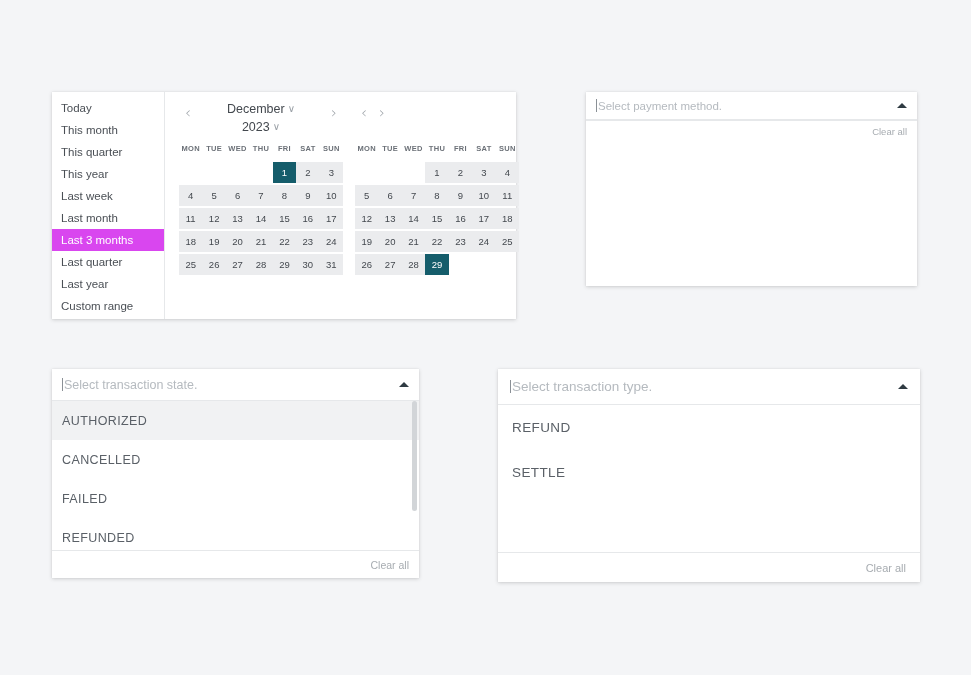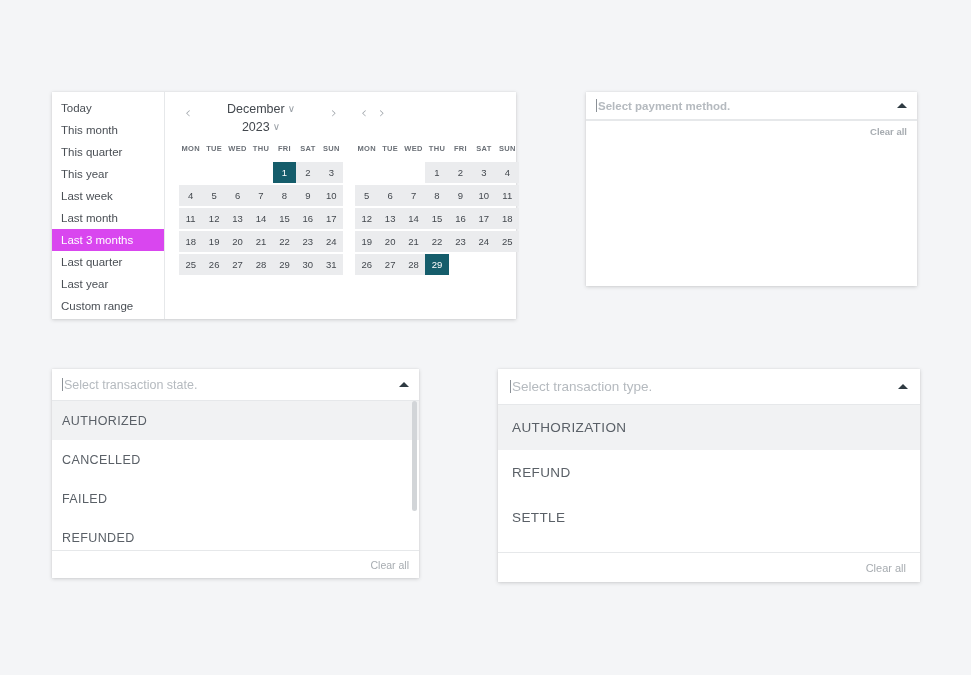--- a/index.html
+++ b/index.html
@@ -229,21 +229,20 @@
     background: #d2d5d8;
     border-radius: 3px;
   }
 
   
   #payment-method-select {
     left: 586px;
     top: 92px;
     width: 331px;
     height: 194px;
-    font-weight: bold;
   }
   #payment-method-select .ms-option { height: 36px; }
 
   
   #transaction-state-select {
     left: 52px;
     top: 369px;
     width: 367px;
     height: 209px;
   }
@@ -456,23 +455,20 @@
   </div>
 </div>
 
 <div class="panel multiselect" id="transaction-type-select">
   <div class="ms-input">
     <span class="ms-caret-wrap"></span>
     <span class="ms-placeholder">Select transaction type.</span>
     <span class="ms-toggle-icon"></span>
   </div>
   <div class="ms-options">
-      <div class="ms-option highlighted">
-        <span>AUTHORIZATION</span>
-      </div>
       <div class="ms-option">
         <span>REFUND</span>
       </div>
       <div class="ms-option">
         <span>SETTLE</span>
       </div>
     </div>
   <div class="ms-footer">
     <span class="ms-clear">Clear all</span>
   </div>

